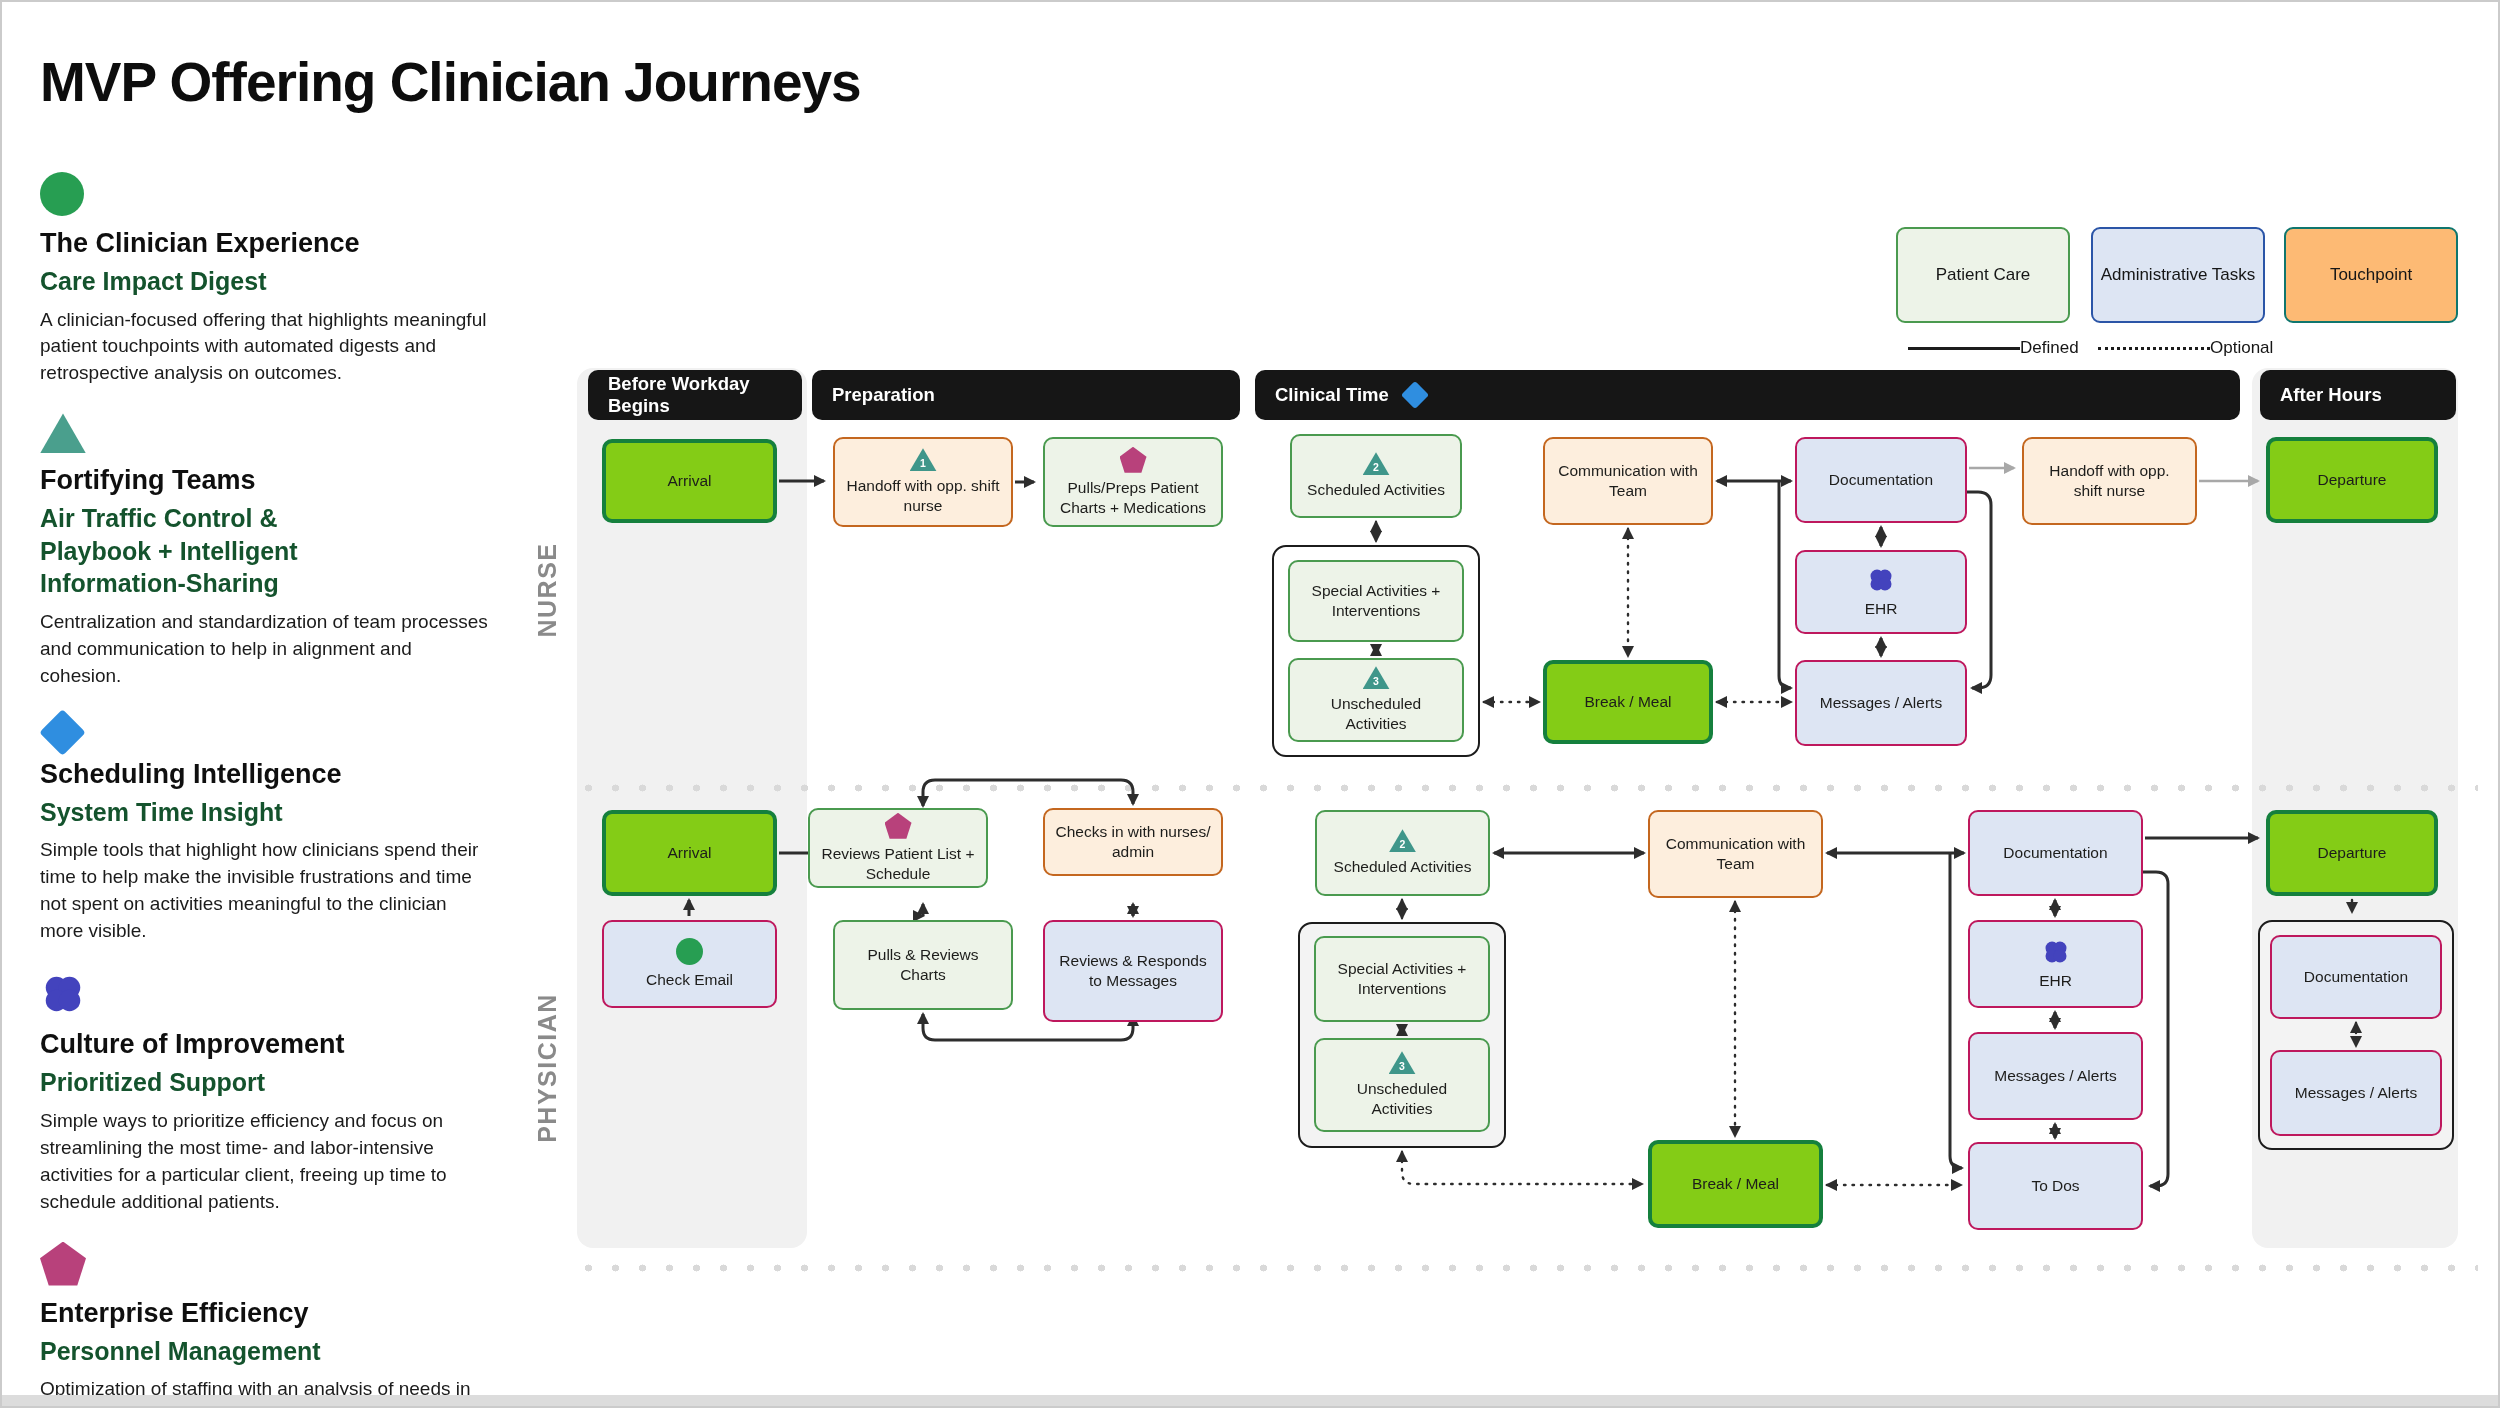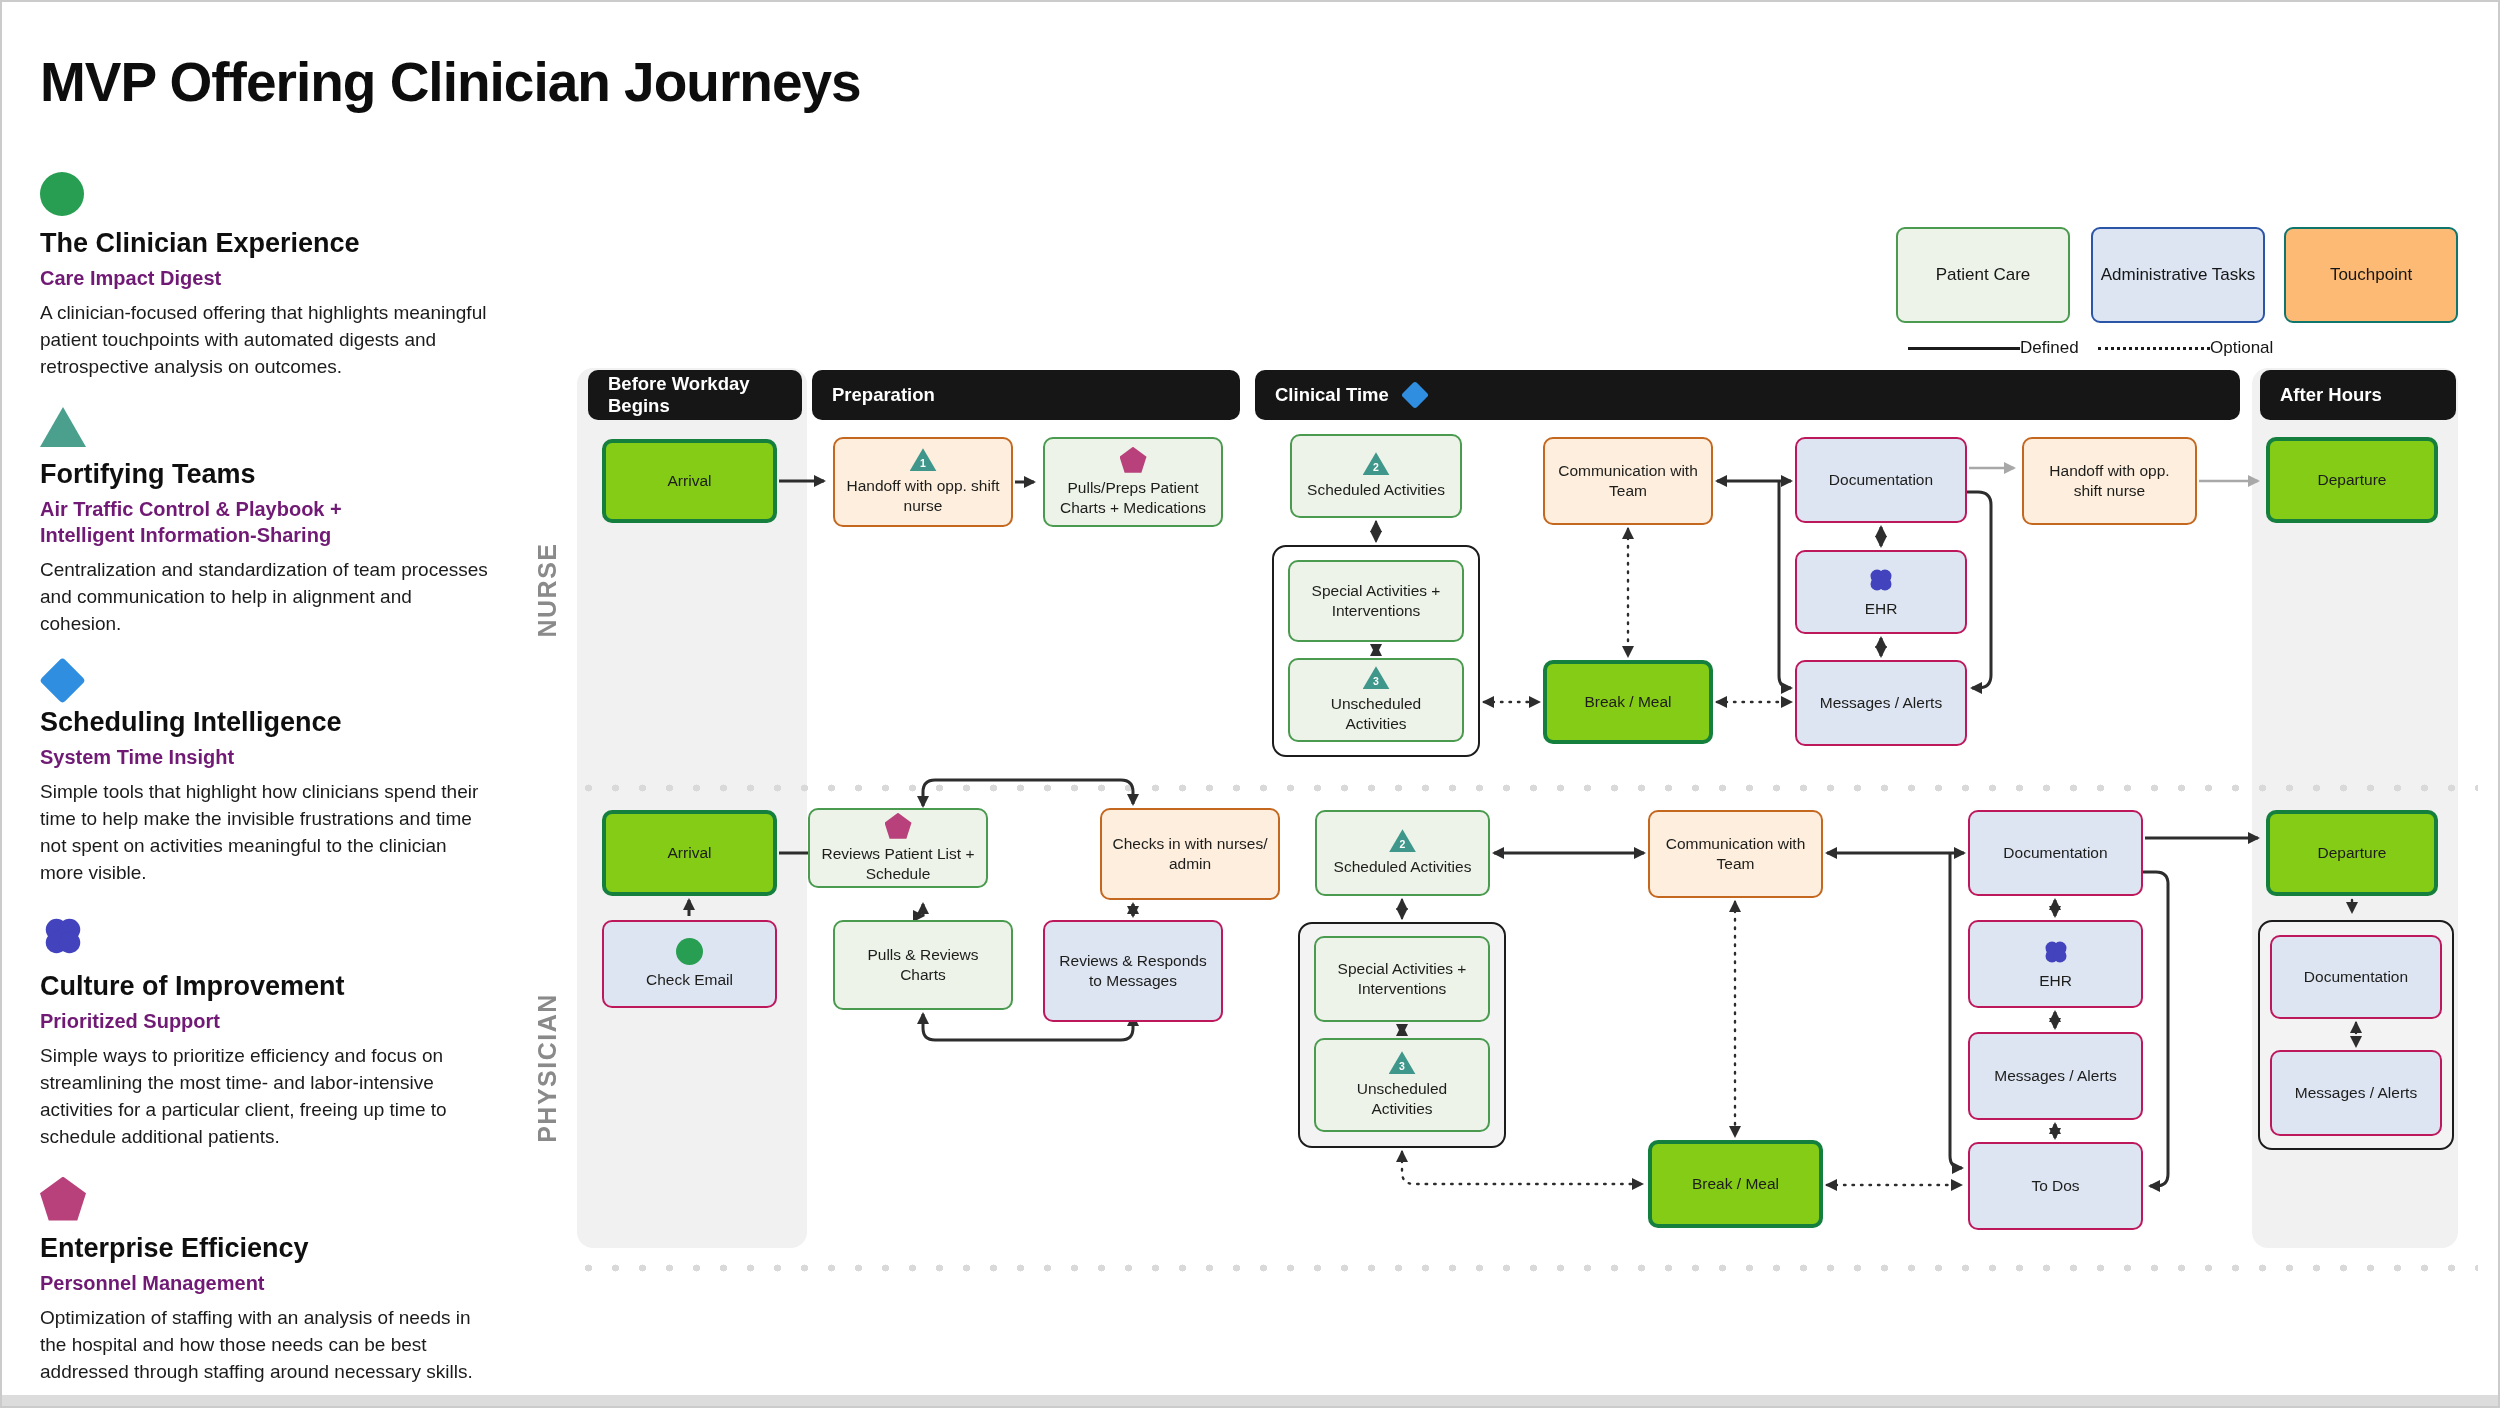--- a/index.html
+++ b/index.html
@@ -9,21 +9,21 @@
   }
   .frame{position:absolute;inset:0;border:2px solid #cbcbcb;pointer-events:none;z-index:60}
   .bottombar{position:absolute;left:0;right:0;bottom:0;height:13px;background:#dcdcdc;z-index:55}
 
   
   .title{position:absolute;left:40px;top:50px;font-size:55px;font-weight:800;letter-spacing:-1px;color:#0d0d0d;margin:0}
   .sidebar{position:absolute;left:40px;top:172px;width:460px}
   .sb-item{margin-bottom:26px}
   .sb-icon{margin-bottom:12px}
   .sb-h{font-size:27px;font-weight:800;margin:0 0 6px 0;color:#0f0f0f}
-  .sb-sub{font-size:20px;font-weight:700;margin:0 0 9px 0;max-width:345px;line-height:1.3;color:#701a75}
+  .sb-sub{font-size:25px;font-weight:700;margin:0 0 9px 0;max-width:345px;line-height:1.3;color:#14532d}
   .sb-p{font-size:19px;font-weight:400;margin:0;width:452px;line-height:1.42;color:#1b1b1b}
   .s-circle{width:44px;height:44px;border-radius:50%;background:#279e52}
   .s-tri{width:46px;height:40px;background:#4a9f8d;clip-path:polygon(50% 0,100% 100%,0 100%)}
   .s-diam{width:33px;height:33px;background:#2f8ee0;border-radius:4px;transform:rotate(45deg);margin:6px 0 10px 6px}
   .s-pent{width:46px;height:44px;background:#b8417b;clip-path:polygon(50% 0%,100% 38%,81% 100%,19% 100%,0% 38%)}
 
   
   .legend-box{position:absolute;width:174px;height:96px;border-radius:9px;display:flex;align-items:center;justify-content:center;font-size:17px;font-weight:500;box-sizing:border-box;text-align:center}
   .lg-green{background:#edf3e8;border:2px solid #4a9a4f}
   .lg-blue{background:#dde5f3;border:2px solid #2b55a7}
@@ -216,21 +216,21 @@
   <span>Arrival</span>
 </div>
 <div class="node blue" style="left:602px;top:920px;width:175px;height:88px">
   <span class="circ-s"></span>
   <span>Check Email</span>
 </div>
 <div class="node green" style="left:808px;top:808px;width:180px;height:80px">
   <span class="pent-s"></span>
   <span>Reviews Patient List + Schedule</span>
 </div>
-<div class="node orange" style="left:1100px;top:808px;width:180px;height:92px">
+<div class="node orange" style="left:1043px;top:808px;width:180px;height:68px">
   <span>Checks in with nurses/ admin</span>
 </div>
 <div class="node green" style="left:833px;top:920px;width:180px;height:90px">
   <span>Pulls &amp; Reviews Charts</span>
 </div>
 <div class="node blue" style="left:1043px;top:920px;width:180px;height:102px">
   <span>Reviews &amp; Responds to Messages</span>
 </div>
 <div class="node green" style="left:1315px;top:810px;width:175px;height:86px">
   <span class="tri">

